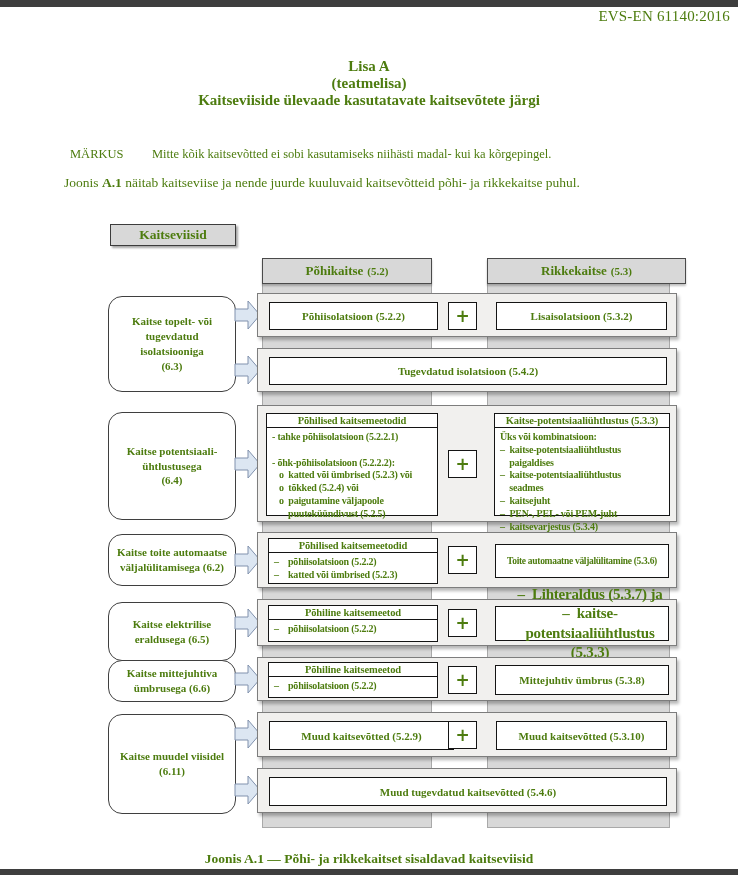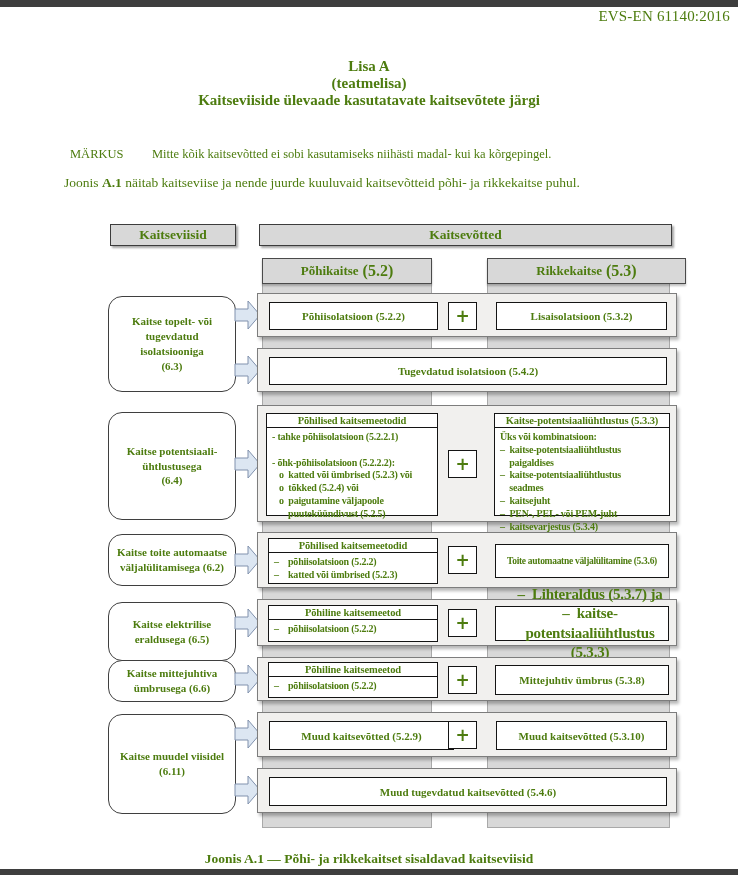--- a/index.html
+++ b/index.html
@@ -15,21 +15,21 @@
   .caption{position:absolute;top:851px;left:0;width:738px;text-align:center;
            font-weight:bold;font-size:13.5px;}
 
   
   .abs{position:absolute;box-sizing:border-box;}
   .colhdr{background:#d8d8d8;border:1px solid #3c3c3c;box-shadow:2px 2px 2px rgba(0,0,0,.35);
           display:flex;align-items:center;justify-content:center;font-weight:bold;font-size:13.5px;}
   .gcol{background:#d8d8d8;border:1px solid #a9a9a9;border-top:none;}
   .subhdr{background:#d8d8d8;border:1px solid #4a4a4a;box-shadow:0 2px 2px rgba(0,0,0,.25);
           display:flex;align-items:center;justify-content:center;font-weight:bold;font-size:13px;gap:4px;}
-  .subhdr .ref{font-size:16px;}
+  .subhdr .ref{font-size:11px;}
   .band{background:#f1f0ee;border:1px solid #7d7d7d;box-shadow:2px 3px 3px rgba(0,0,0,.28);}
   .wbox{background:#fff;border:1px solid #141414;display:flex;align-items:center;justify-content:center;
         font-weight:bold;font-size:11px;text-align:center;white-space:pre-wrap;}
   .wbox.small{font-size:9.5px;letter-spacing:-0.3px;white-space:nowrap;overflow:hidden;}
   .wbox.listy{justify-content:flex-start;text-align:center;padding-left:16px;font-size:15px;
               letter-spacing:-0.2px;line-height:1.3;}
   .mbox{background:#fff;border:1px solid #141414;}
   .mbox .hdr{font-weight:bold;font-size:10.5px;text-align:center;border-bottom:1px solid #141414;
              padding:1px 2px;letter-spacing:-0.1px;}
   .mbox .bdy{font-weight:bold;font-size:10px;line-height:1.28;padding:3px 2px 2px 5px;
@@ -58,21 +58,20 @@
 
   <div class="note">
     <span class="lbl">MÄRKUS</span><span>Mitte kõik kaitsevõtted ei sobi kasutamiseks niihästi madal- kui ka kõrgepingel.</span>
   </div>
 
   <div class="intro">
     <span>Joonis </span><b>A.1</b><span> näitab kaitseviise ja nende juurde kuuluvaid kaitsevõtteid põhi- ja rikkekaitse puhul.</span>
   </div>
 
   <div class="abs colhdr" style="left:110px;top:224px;width:126px;height:22px;">Kaitseviisid</div>
-  <div class="abs colhdr" style="left:259px;top:224px;width:413px;height:22px;">Kaitsevõtted</div>
 
   <div class="abs gcol" style="left:262px;top:258px;width:170px;height:570px;"></div>
   <div class="abs gcol" style="left:487px;top:258px;width:183px;height:570px;"></div>
 
   <div class="abs subhdr" style="left:262px;top:258px;width:170px;height:26px;">
     <span>Põhikaitse</span>
     <span class="ref">(5.2)</span>
   </div>
   <div class="abs subhdr" style="left:487px;top:258px;width:199px;height:26px;">
     <span>Rikkekaitse</span>

